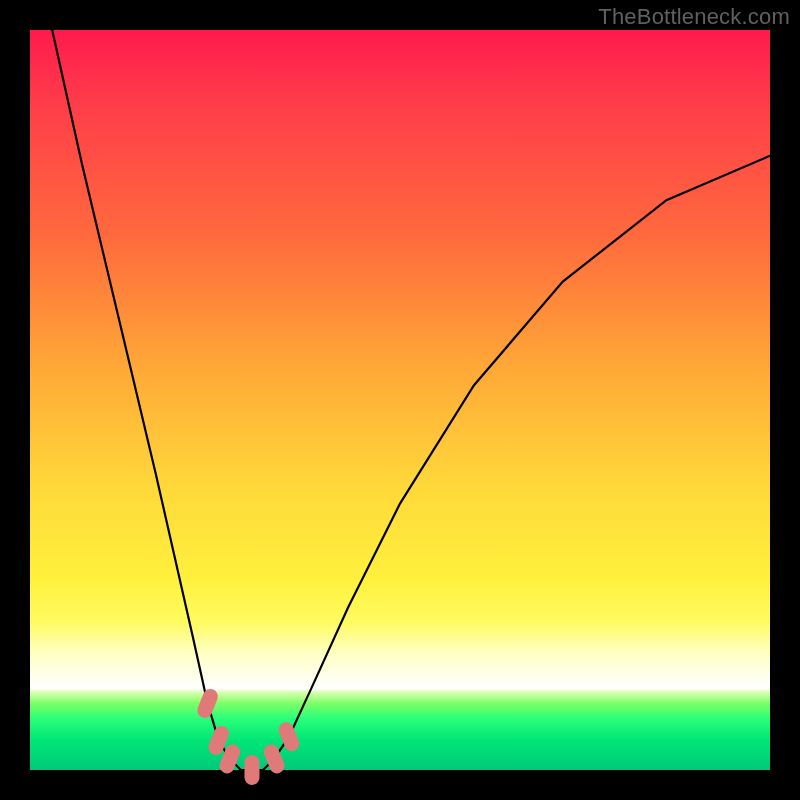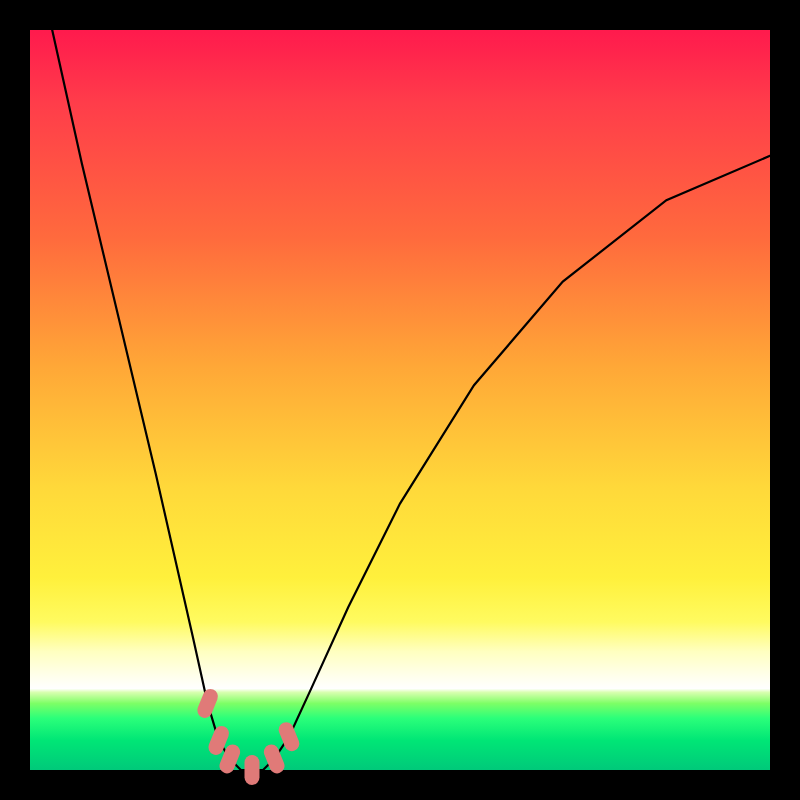--- a/index.html
+++ b/index.html
@@ -61,20 +61,21 @@
   }
   .marker {
     fill: #e07a78;
     stroke: none;
   }
 </style>
 </head>
 <body>
 
 <div class="stage">
+  <div class="attribution">TheBottleneck.com</div>
 
   <div class="plot">
     <svg class="curve" viewBox="0 0 740 740" preserveAspectRatio="none">
       <path id="curve-path" fill="none" stroke-width="2.2" stroke-linecap="round" d="M22.2 0.0 L51.8 133.2 L88.8 288.6 L125.8 444.0 L162.8 606.8 L177.6 673.4 L188.7 710.4 L199.8 728.9 L210.9 740.0 L222.0 740.0 L233.1 740.0 L244.2 728.9 L259.0 706.7 L281.2 658.6 L318.2 577.2 L370.0 473.6 L444.0 355.2 L532.8 251.6 L636.4 170.2 L740.0 125.8" stroke="#000000"></path>
       <g id="markers">
           <rect x="170.1" y="658.4" width="15" height="30" rx="7.5" ry="7.5" class="marker" transform="rotate(22 177.6 673.4)"></rect>
           <rect x="181.2" y="695.4" width="15" height="30" rx="7.5" ry="7.5" class="marker" transform="rotate(22 188.70000000000002 710.4)"></rect>
           <rect x="192.3" y="713.9" width="15" height="30" rx="7.5" ry="7.5" class="marker" transform="rotate(22 199.8 728.9)"></rect>
           <rect x="214.5" y="725.0" width="15" height="30" rx="7.5" ry="7.5" class="marker" transform="rotate(0 222 740)"></rect>
           <rect x="236.7" y="713.9" width="15" height="30" rx="7.5" ry="7.5" class="marker" transform="rotate(-22 244.20000000000002 728.9)"></rect>

